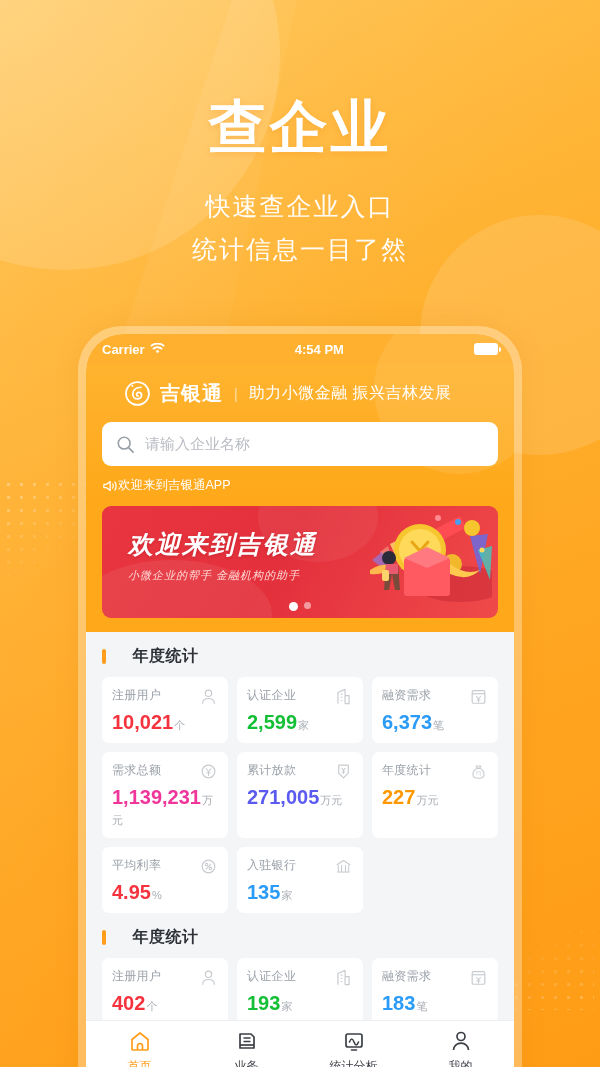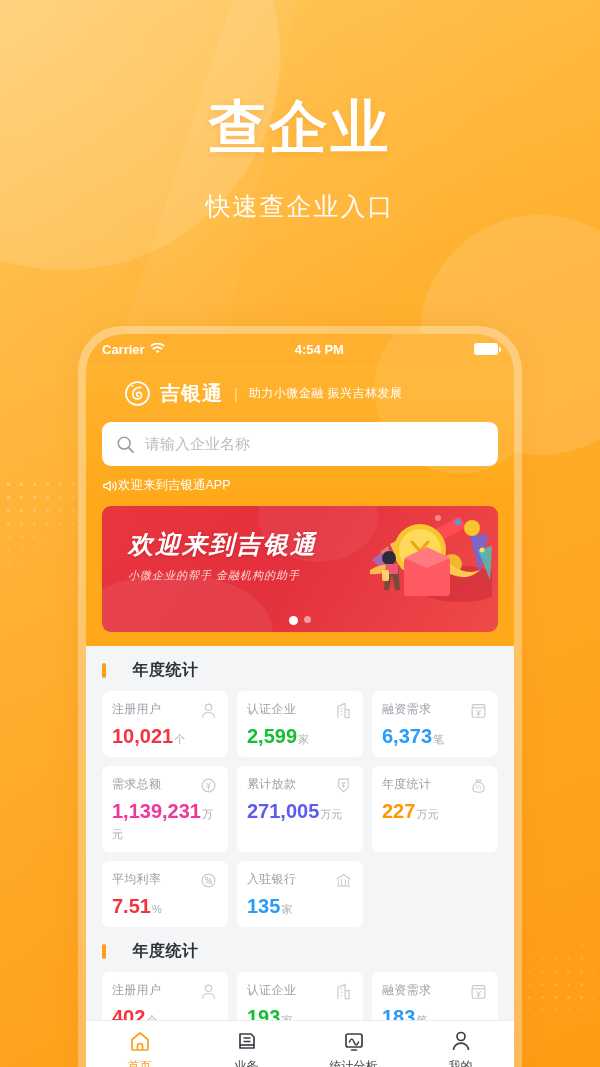--- a/index.html
+++ b/index.html
@@ -112,39 +112,39 @@
   }
   .app-top::before {
     content: ""; position: absolute; right: -30px; top: -60px;
     width: 170px; height: 170px; border-radius: 50%;
     background: rgba(255,255,255,.09);
   }
   .brand { display: flex; align-items: center; gap: 9px; padding-left: 22px; position: relative; z-index: 2; }
   .brand-logo { width: 27px; height: 27px; flex: 0 0 27px; }
   .brand-name { font-size: 20px; color: #fff; font-weight: bold; letter-spacing: 1px; }
   .brand-div { color: rgba(255,255,255,.6); font-size: 14px; margin: 0 2px; }
-  .brand-tag { font-size: 12px; color: #fff; letter-spacing: .5px; }
+  .brand-tag { font-size: 16px; color: #fff; letter-spacing: .5px; }
 
   .searchbar {
     margin-top: 15px; height: 44px; background: #fff; border-radius: 9px;
     display: flex; align-items: center; padding: 0 14px; gap: 10px;
     position: relative; z-index: 2;
   }
   .search-ph { font-size: 15px; color: #b9bcc2; }
 
   .notice {
     margin-top: 11px; display: flex; align-items: center; 
     position: relative; z-index: 2;
   }
   .notice-text { font-size: 12.5px; color: #fff; }
 
   
   .banner-wrap { background: #ffa819; padding: 0 16px 14px 16px; flex: 0 0 auto; }
   .banner {
-    height: 126px; border-radius: 9px; overflow: hidden; position: relative;
+    height: 112px; border-radius: 9px; overflow: hidden; position: relative;
     background: linear-gradient(120deg, #e8353f 0%, #e3303c 45%, #ef4a4a 100%);
   }
   .banner-blob1 {
     position: absolute; left: -30px; bottom: -52px; width: 200px; height: 110px;
     border-radius: 50%; background: rgba(255,255,255,.07);
   }
   .banner-blob2 {
     position: absolute; right: 120px; top: -34px; width: 120px; height: 90px;
     border-radius: 50%; background: rgba(255,255,255,.06);
   }
@@ -207,20 +207,21 @@
   <div class="deco-circle-tl"></div>
   <div class="deco-circle-r"></div>
   <div class="deco-dots"></div>
   <div class="deco-dots-2"></div>
 </div>
 
 <div class="hero">
   <div class="hero-title">查企业</div>
   <div class="hero-sub">
     <div>快速查企业入口</div>
+    <div>统计信息一目了然</div>
   </div>
 </div>
 
 <div class="phone">
 <div class="phone-screen">
 
   <div class="statusbar">
     <div class="sb-left">
       <span>Carrier</span>
       <svg class="wifi" width="15" height="12" viewBox="0 0 16 12">
@@ -400,21 +401,21 @@
         <div class="stat-top">
           <span class="stat-label">平均利率</span>
           <svg class="stat-icon" viewBox="0 0 24 24">
             <circle cx="12" cy="12" r="8" fill="none" stroke="#9aa0a8" stroke-width="1.5"></circle>
             <circle cx="9.6" cy="9.6" r="1.6" fill="none" stroke="#9aa0a8" stroke-width="1.3"></circle>
             <circle cx="14.4" cy="14.4" r="1.6" fill="none" stroke="#9aa0a8" stroke-width="1.3"></circle>
             <line x1="15.2" y1="8.8" x2="8.8" y2="15.2" stroke="#9aa0a8" stroke-width="1.3"></line>
           </svg>
         </div>
         <div class="stat-val" style="color:#f5333f">
-          <span>7.51</span><span class="stat-unit">%</span>
+          <span>4.95</span><span class="stat-unit">%</span>
         </div>
       </div>
 
       <div class="stat-card">
         <div class="stat-top">
           <span class="stat-label">入驻银行</span>
           <svg class="stat-icon" viewBox="0 0 24 24">
             <path d="M3.5 10 12 4.5l8.5 5.5" fill="none" stroke="#9aa0a8" stroke-width="1.5" stroke-linejoin="round"></path>
             <path d="M5.5 10.5v8M9.5 10.5v8M14.5 10.5v8M18.5 10.5v8" stroke="#9aa0a8" stroke-width="1.3"></path>
             <path d="M4 19h16" stroke="#9aa0a8" stroke-width="1.4"></path>

